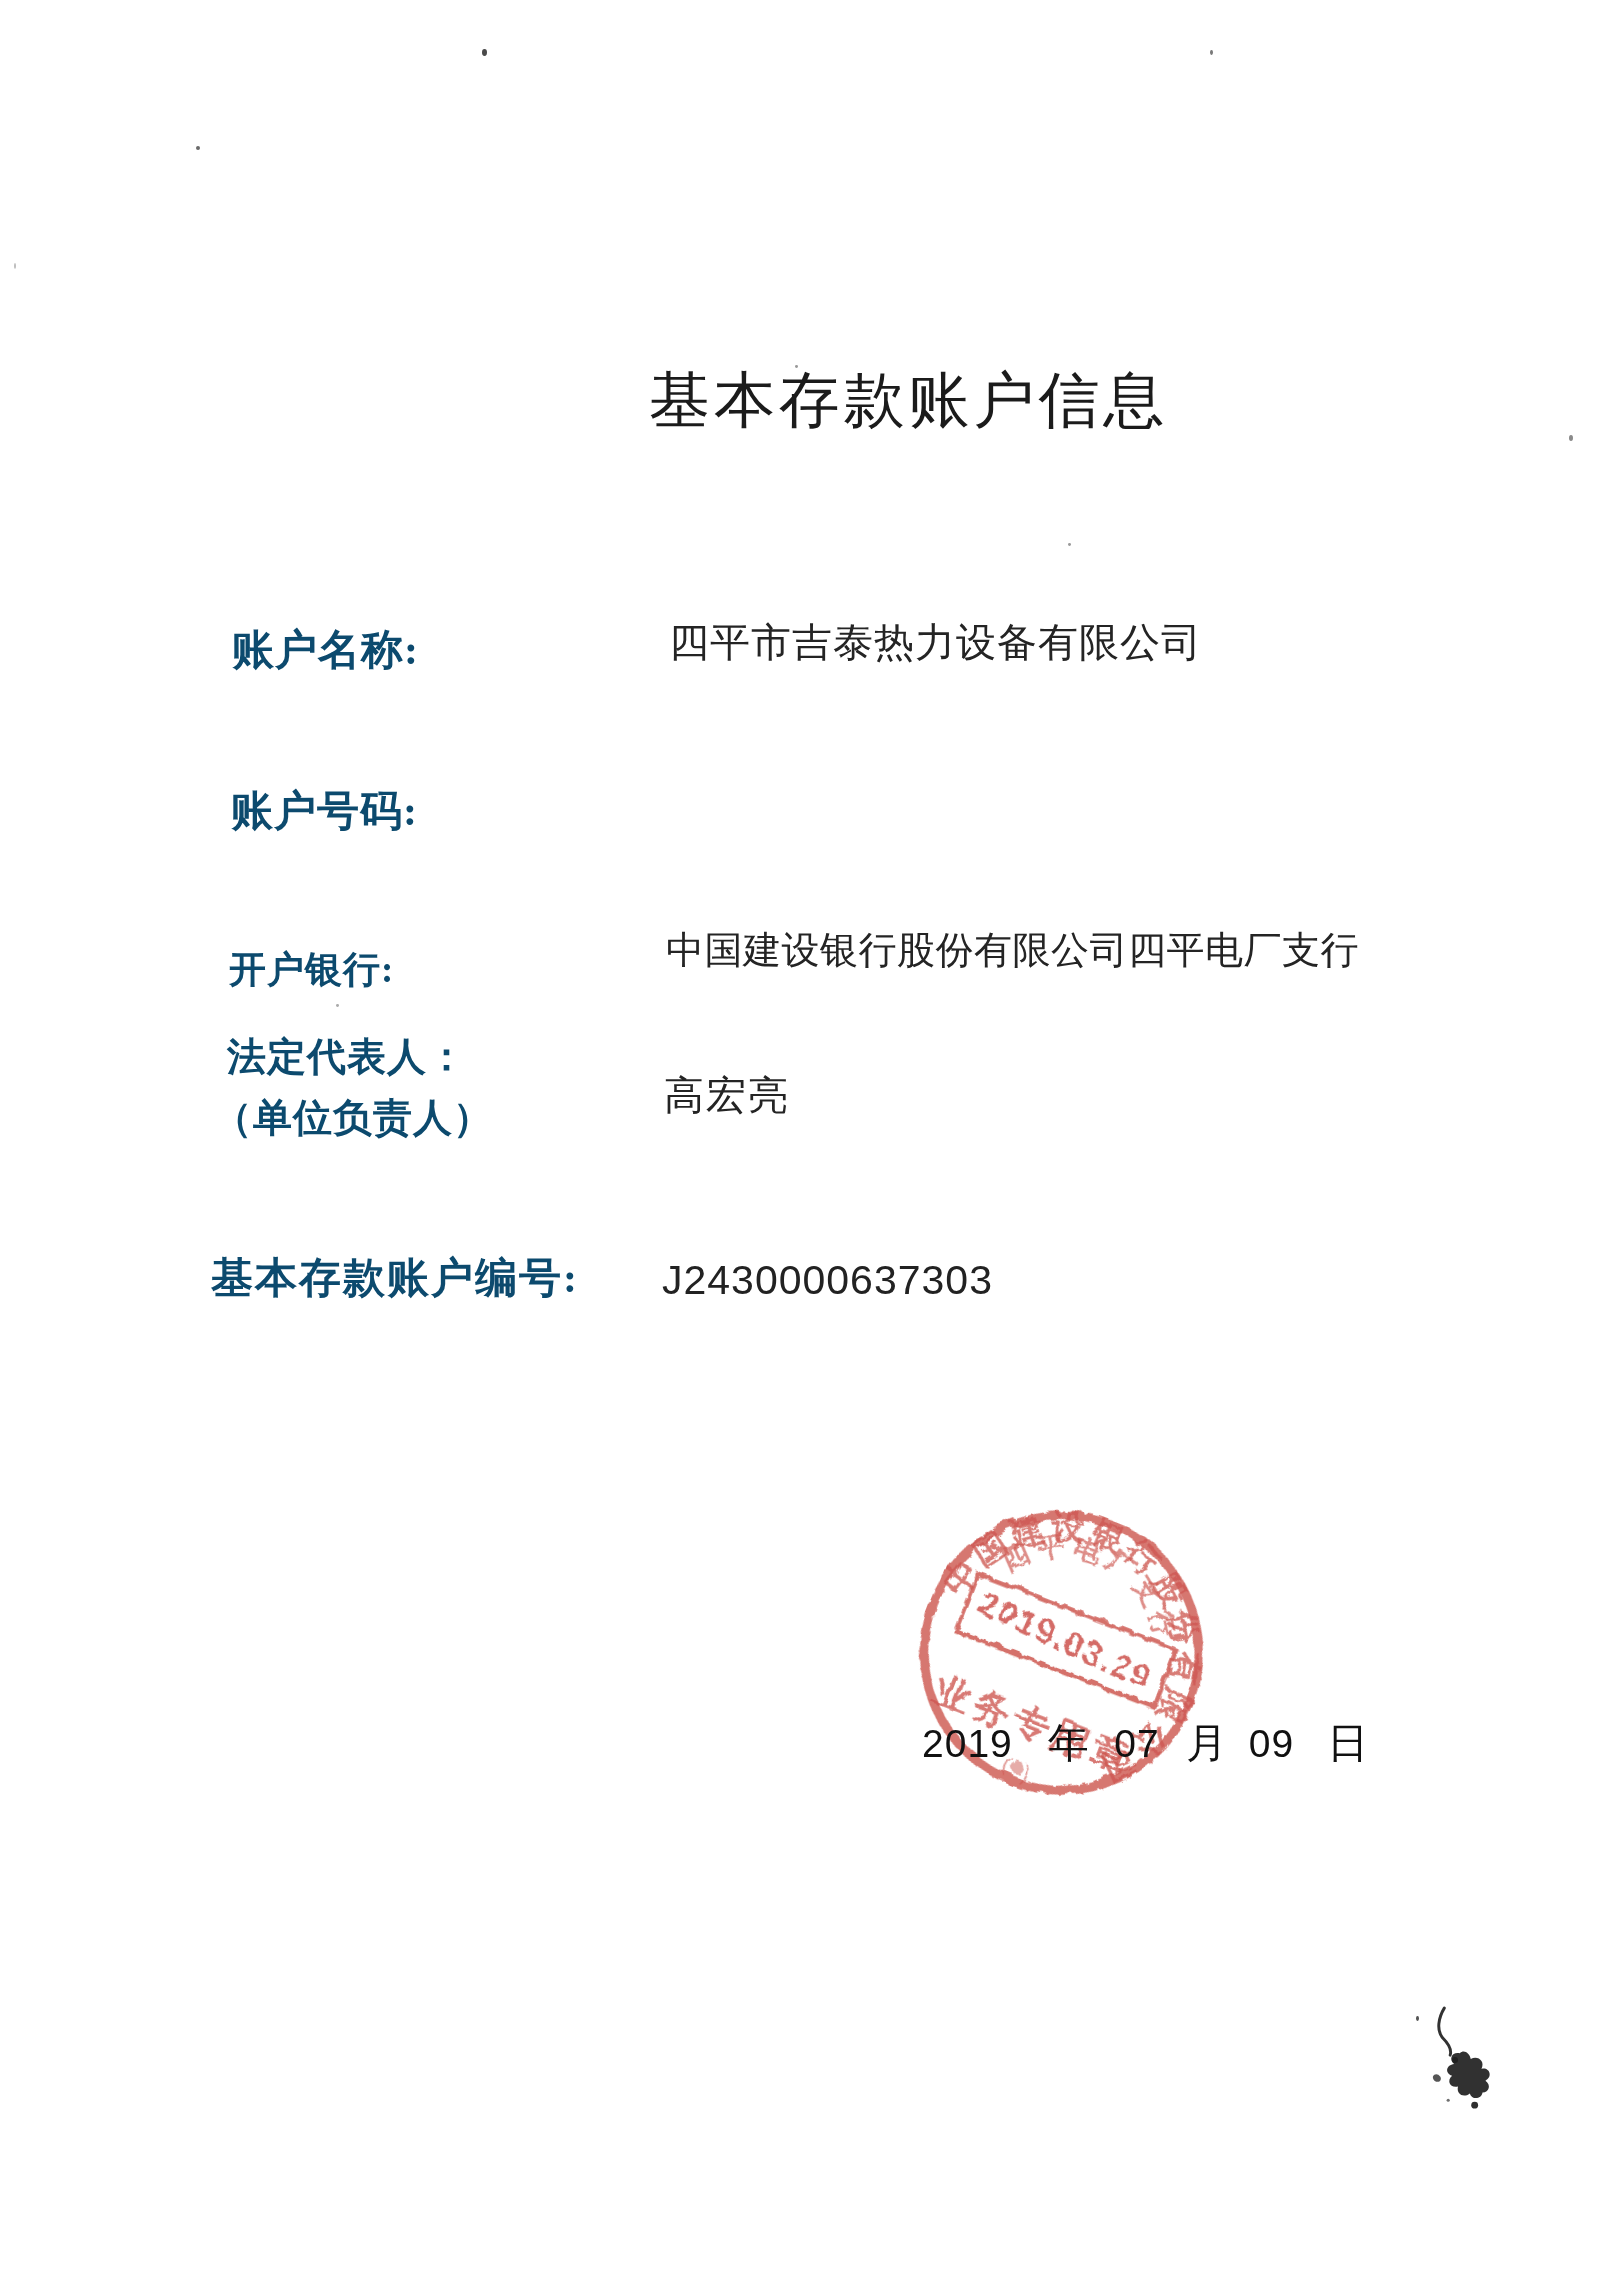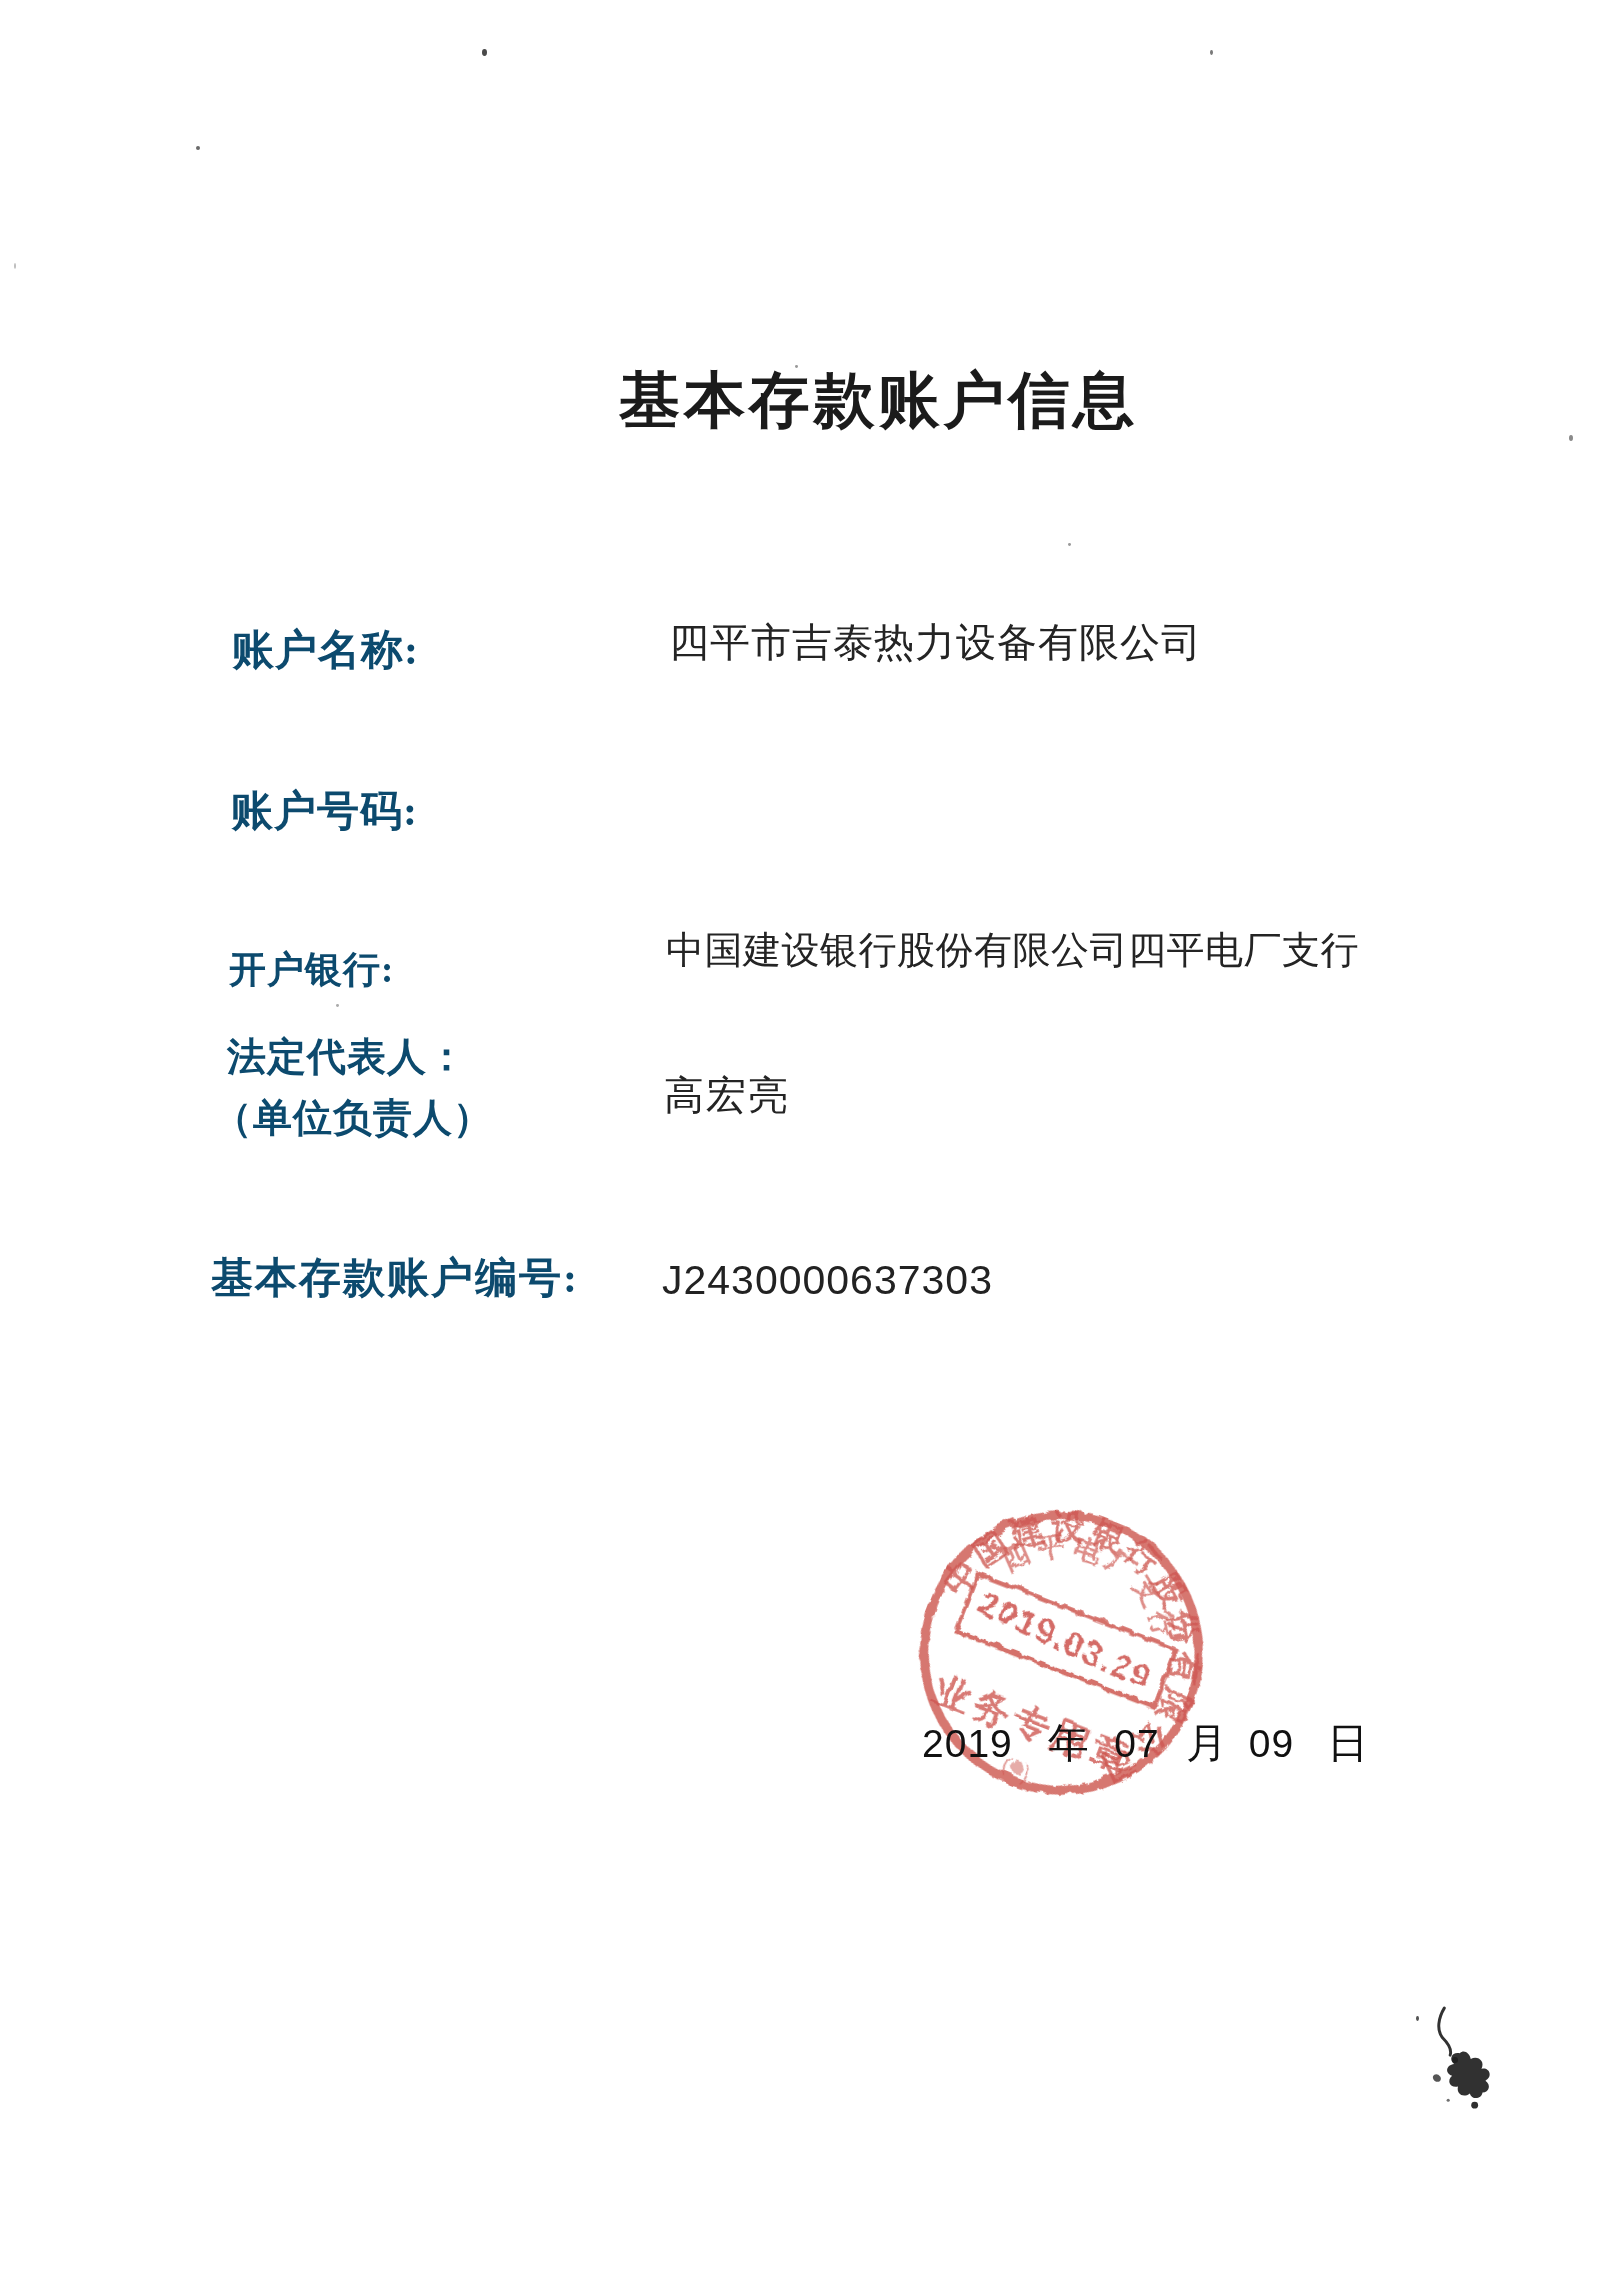--- a/index.html
+++ b/index.html
@@ -8,22 +8,22 @@
     width:1620px;height:2292px;
     margin:0 auto;
     background:#ffffff;
     overflow:hidden;
     font-family:"Liberation Serif","DejaVu Serif",serif;
     color:#1e1e1e;
   }
   .abs{position:absolute;line-height:1;white-space:nowrap;}
 
   .doc-title{
-    left:619px;top:370px;
-    font-size:61px;font-weight:700;letter-spacing:3.9px;
+    left:649px;top:370px;
+    font-size:61px;font-weight:400;letter-spacing:3.9px;
     color:#1b1b1b;
   }
 
   .field-label{font-weight:600;color:#0c4a6e;letter-spacing:1px;}
   .field-value{font-weight:400;color:#242424;text-align:right;}
   .mono-num{font-family:"Liberation Sans","DejaVu Sans",sans-serif;font-weight:400;color:#222;}
 
   .lbl-1{left:232px;top:629px;font-size:42px;}
   .val-1{left:669px;top:623px;font-size:40px;letter-spacing:1px;}
 

